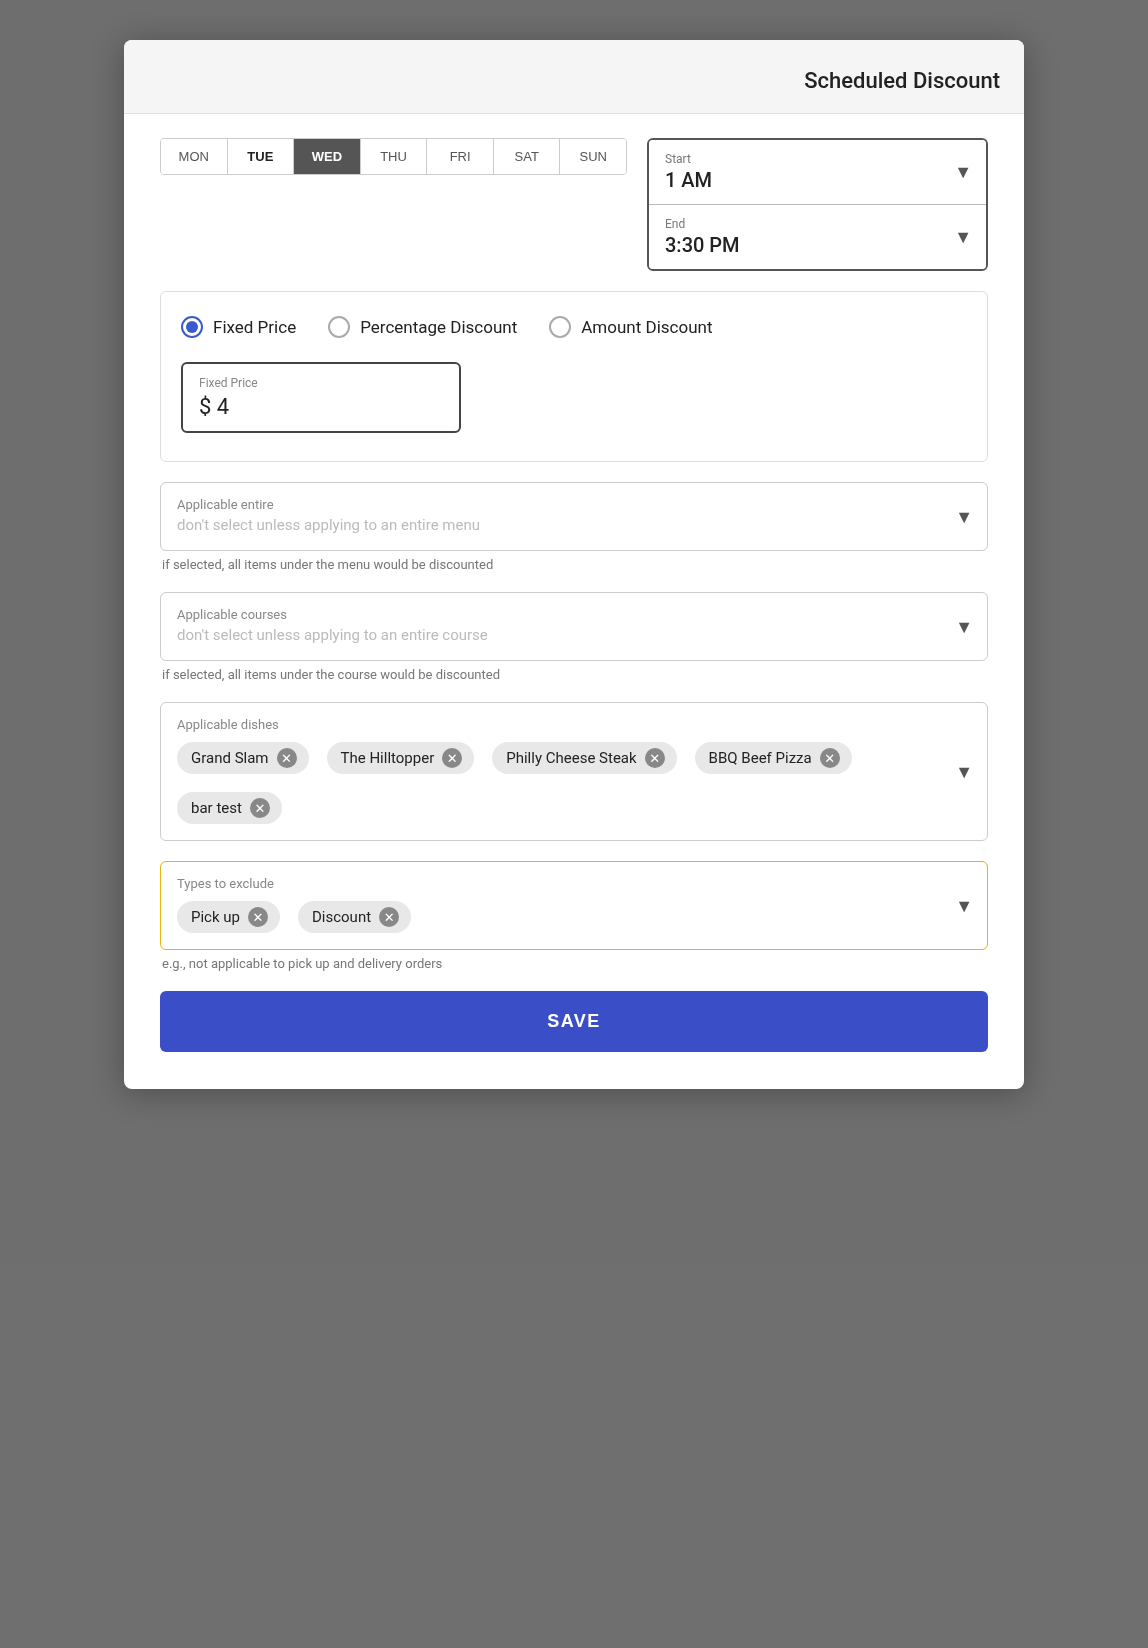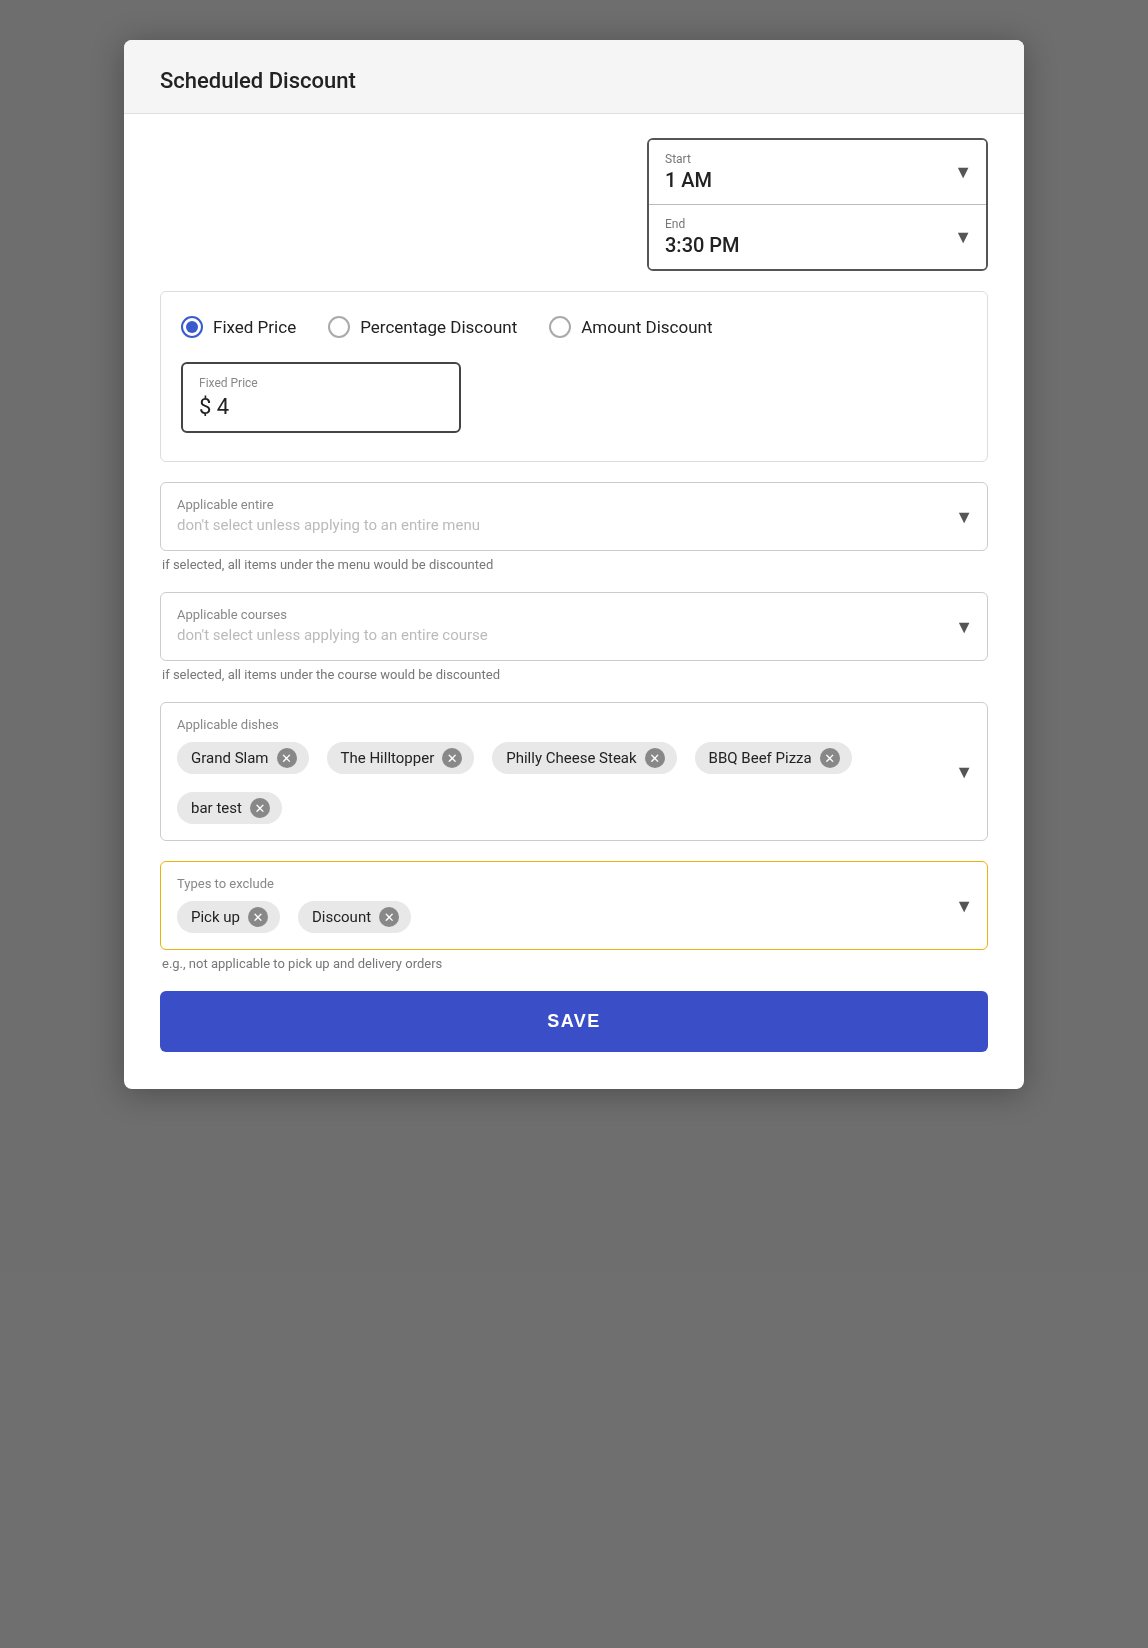--- a/index.html
+++ b/index.html
@@ -25,20 +25,21 @@
       border-radius: 8px;
       width: 900px;
       padding: 0 0 0 0;
       box-shadow: 0 4px 32px rgba(0,0,0,0.3);
       overflow: hidden;
     }
     .modal-header {
       background: #f5f5f5;
       padding: 28px 24px 20px 36px;
       border-bottom: 1px solid #e0e0e0;
+      text-align: right;
     }
     .modal-title {
       font-size: 22px;
       font-weight: 500;
       color: #222;
     }
     .modal-body {
       padding: 24px 36px;
       display: flex;
       flex-direction: column;
@@ -293,20 +294,29 @@
   <div class="modal">
 
     <div class="modal-header">
       <span class="modal-title">Scheduled Discount</span>
     </div>
 
     <div class="modal-body">
 
       <div class="datetime-row">
         <div class="datetime-left">
+          <div class="days-row">
+            <button class="day-btn normal">MON</button>
+            <button class="day-btn selected-border" style="font-weight:700;">TUE</button>
+            <button class="day-btn active">WED</button>
+            <button class="day-btn normal">THU</button>
+            <button class="day-btn normal">FRI</button>
+            <button class="day-btn normal">SAT</button>
+            <button class="day-btn normal">SUN</button>
+          </div>
         </div>
         <div class="datetime-right">
           <div class="time-select">
             <span class="time-select-label">Start</span>
             <span class="time-select-value">1 AM</span>
             <span class="time-select-arrow">▼</span>
           </div>
           <div class="time-select">
             <span class="time-select-label">End</span>
             <span class="time-select-value">3:30 PM</span>

